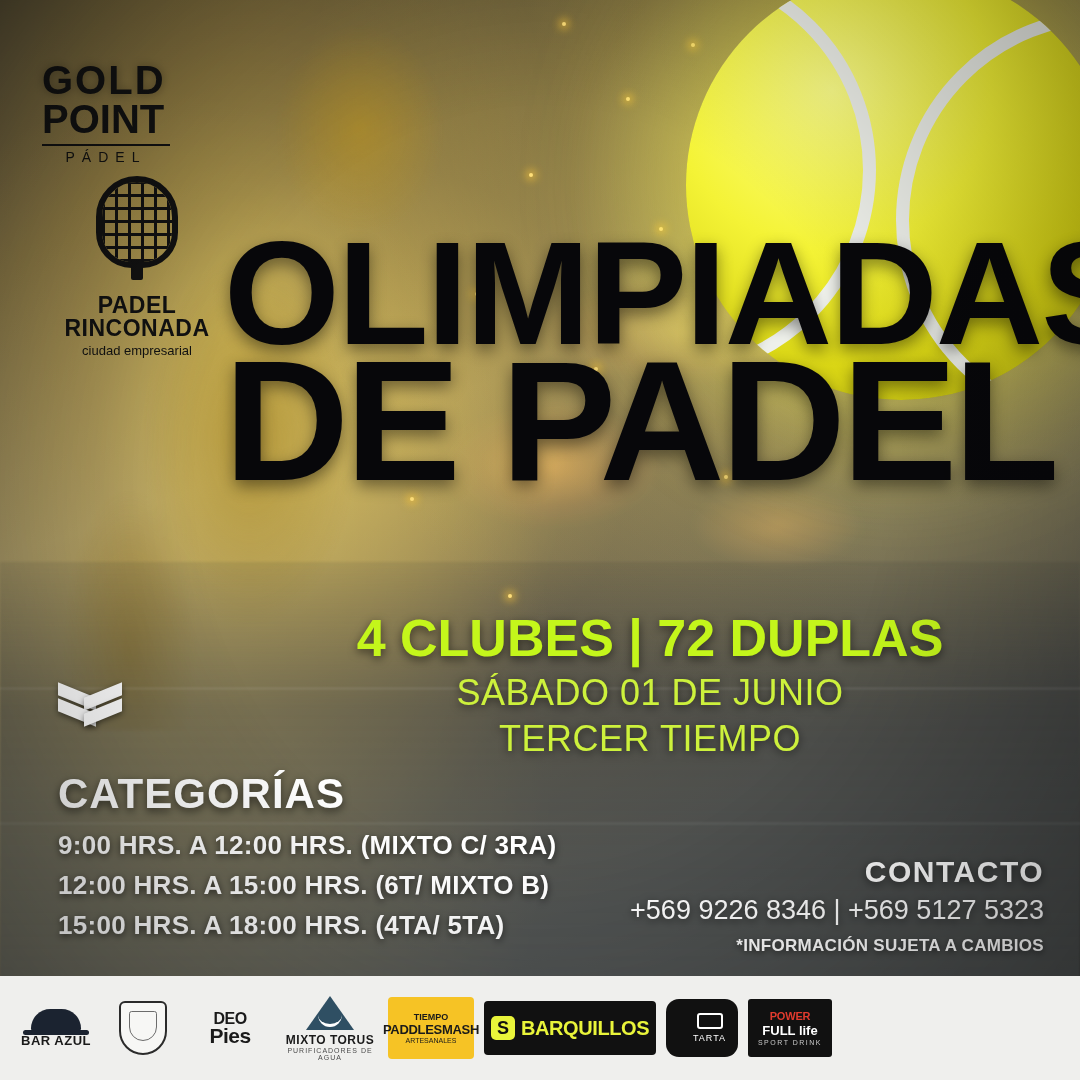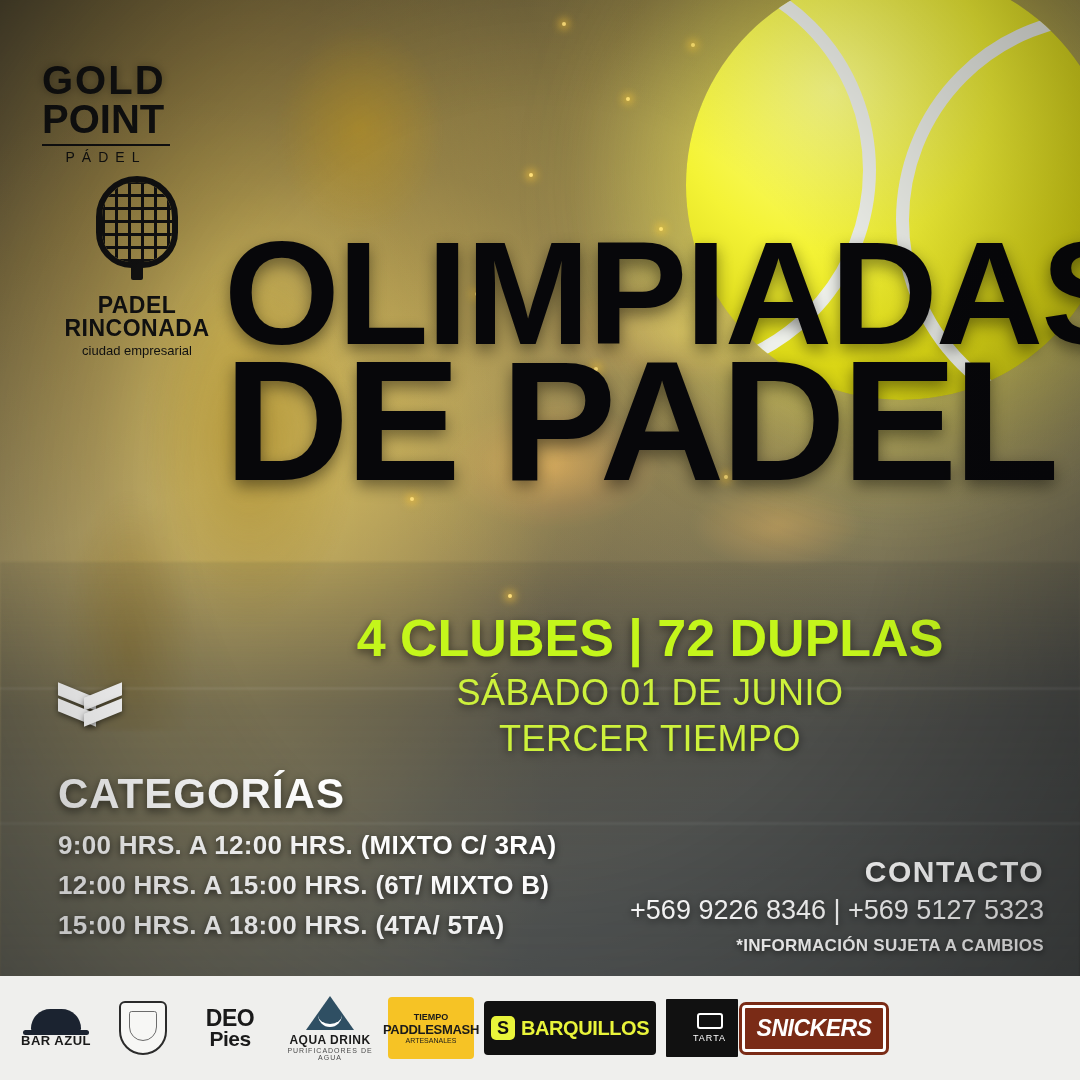--- a/index.html
+++ b/index.html
@@ -240,21 +240,21 @@
       radial-gradient(circle at 70% 30%, #333 0 3px, transparent 4px),
       radial-gradient(circle at 50% 55%, #333 0 3px, transparent 4px),
       radial-gradient(circle at 26% 70%, #333 0 3px, transparent 4px),
       radial-gradient(circle at 74% 70%, #333 0 3px, transparent 4px),
       #e9e9e7;
     border:1px solid #cfcfcd;
   }
   .mp-name { font-size:12px; font-weight:bold; margin-top:3px; }
 
   .sp-deopies { width:84px; flex-direction:column; line-height:1; }
-  .deo { font-weight:bold; font-size:23px; letter-spacing:-.5px; }
+  .deo { font-weight:bold; font-size:16px; letter-spacing:-.5px; }
   .pies { font-weight:bold; font-size:21px; letter-spacing:-.5px; margin-top:-2px; }
 
   .sp-aqua { width:96px; flex-direction:column; }
   .aqua-mark {
     width:0; height:0; border-left:24px solid transparent; border-right:24px solid transparent;
     border-bottom:34px solid #2f4f63;
     position:relative;
   }
   .aqua-mark:after{
     content:""; position:absolute; left:-12px; top:16px; width:24px; height:12px;
@@ -269,21 +269,21 @@
   .barq-name { font-weight:bold; font-size:13px; letter-spacing:-.3px; }
   .barq-sub { font-size:7px; }
 
   .sp-smash { width:172px; background:#111; border-radius:4px; height:54px;
     color:#e9f43a; font-weight:bold; font-size:20px; letter-spacing:-.4px; gap:6px; }
   .smash-s {
     width:24px; height:24px; background:#e9f43a; color:#111; border-radius:5px;
     display:flex; align-items:center; justify-content:center; font-size:18px;
   }
 
-  .sp-tarta { width:72px; background:#111; height:58px; border-radius:1px;
+  .sp-tarta { width:72px; background:#111; height:58px; border-radius:13px;
     flex-direction:column; color:#fff;padding-left:15px; }
   .tarta-mark { width:26px; height:16px; border:2px solid #fff; border-radius:3px; }
   .tarta-name { font-size:9px; letter-spacing:1px; margin-top:4px; }
 
   .sp-power { width:84px; background:#111; height:58px; border-radius:3px;
     flex-direction:column; color:#fff; gap:1px; }
   .pw-1 { font-weight:bold; font-size:11px; color:#e23b2e; letter-spacing:-.2px; }
   .pw-2 { font-weight:bold; font-size:13px; }
   .pw-3 { font-size:7px; letter-spacing:1.5px; color:#c9c9c9; }
 
@@ -395,39 +395,41 @@
     </div>
 
 
     <div class="sp sp-deopies">
       <div class="deo">DEO</div>
       <div class="pies">Pies</div>
     </div>
 
     <div class="sp sp-aqua">
       <div class="aqua-mark"></div>
-      <div class="aqua-name">AQUA DRINK</div>
+      <div class="aqua-name">MIXTO TORUS</div>
       <div class="aqua-sub">PURIFICADORES DE AGUA</div>
     </div>
 
     <div class="sp sp-barq">
       <div class="barq-top">TIEMPO</div>
       <div class="barq-name">PADDLESMASH</div>
       <div class="barq-sub">ARTESANALES</div>
     </div>
 
     <div class="sp sp-smash">
       <span class="smash-s">S</span>
       <span>BARQUILLOS</span>
     </div>
 
     <div class="sp sp-tarta">
       <div class="tarta-mark"></div>
       <div class="tarta-name">TARTA</div>
     </div>
 
-
-    <div class="sp sp-snickers">
-      <div class="snick">SNICKERS</div>
-    </div>
+    <div class="sp sp-power">
+      <div class="pw-1">POWER</div>
+      <div class="pw-2">FULL life</div>
+      <div class="pw-3">SPORT DRINK</div>
+    </div>
+
 
   </div>
 </div>
 
 </body></html>

